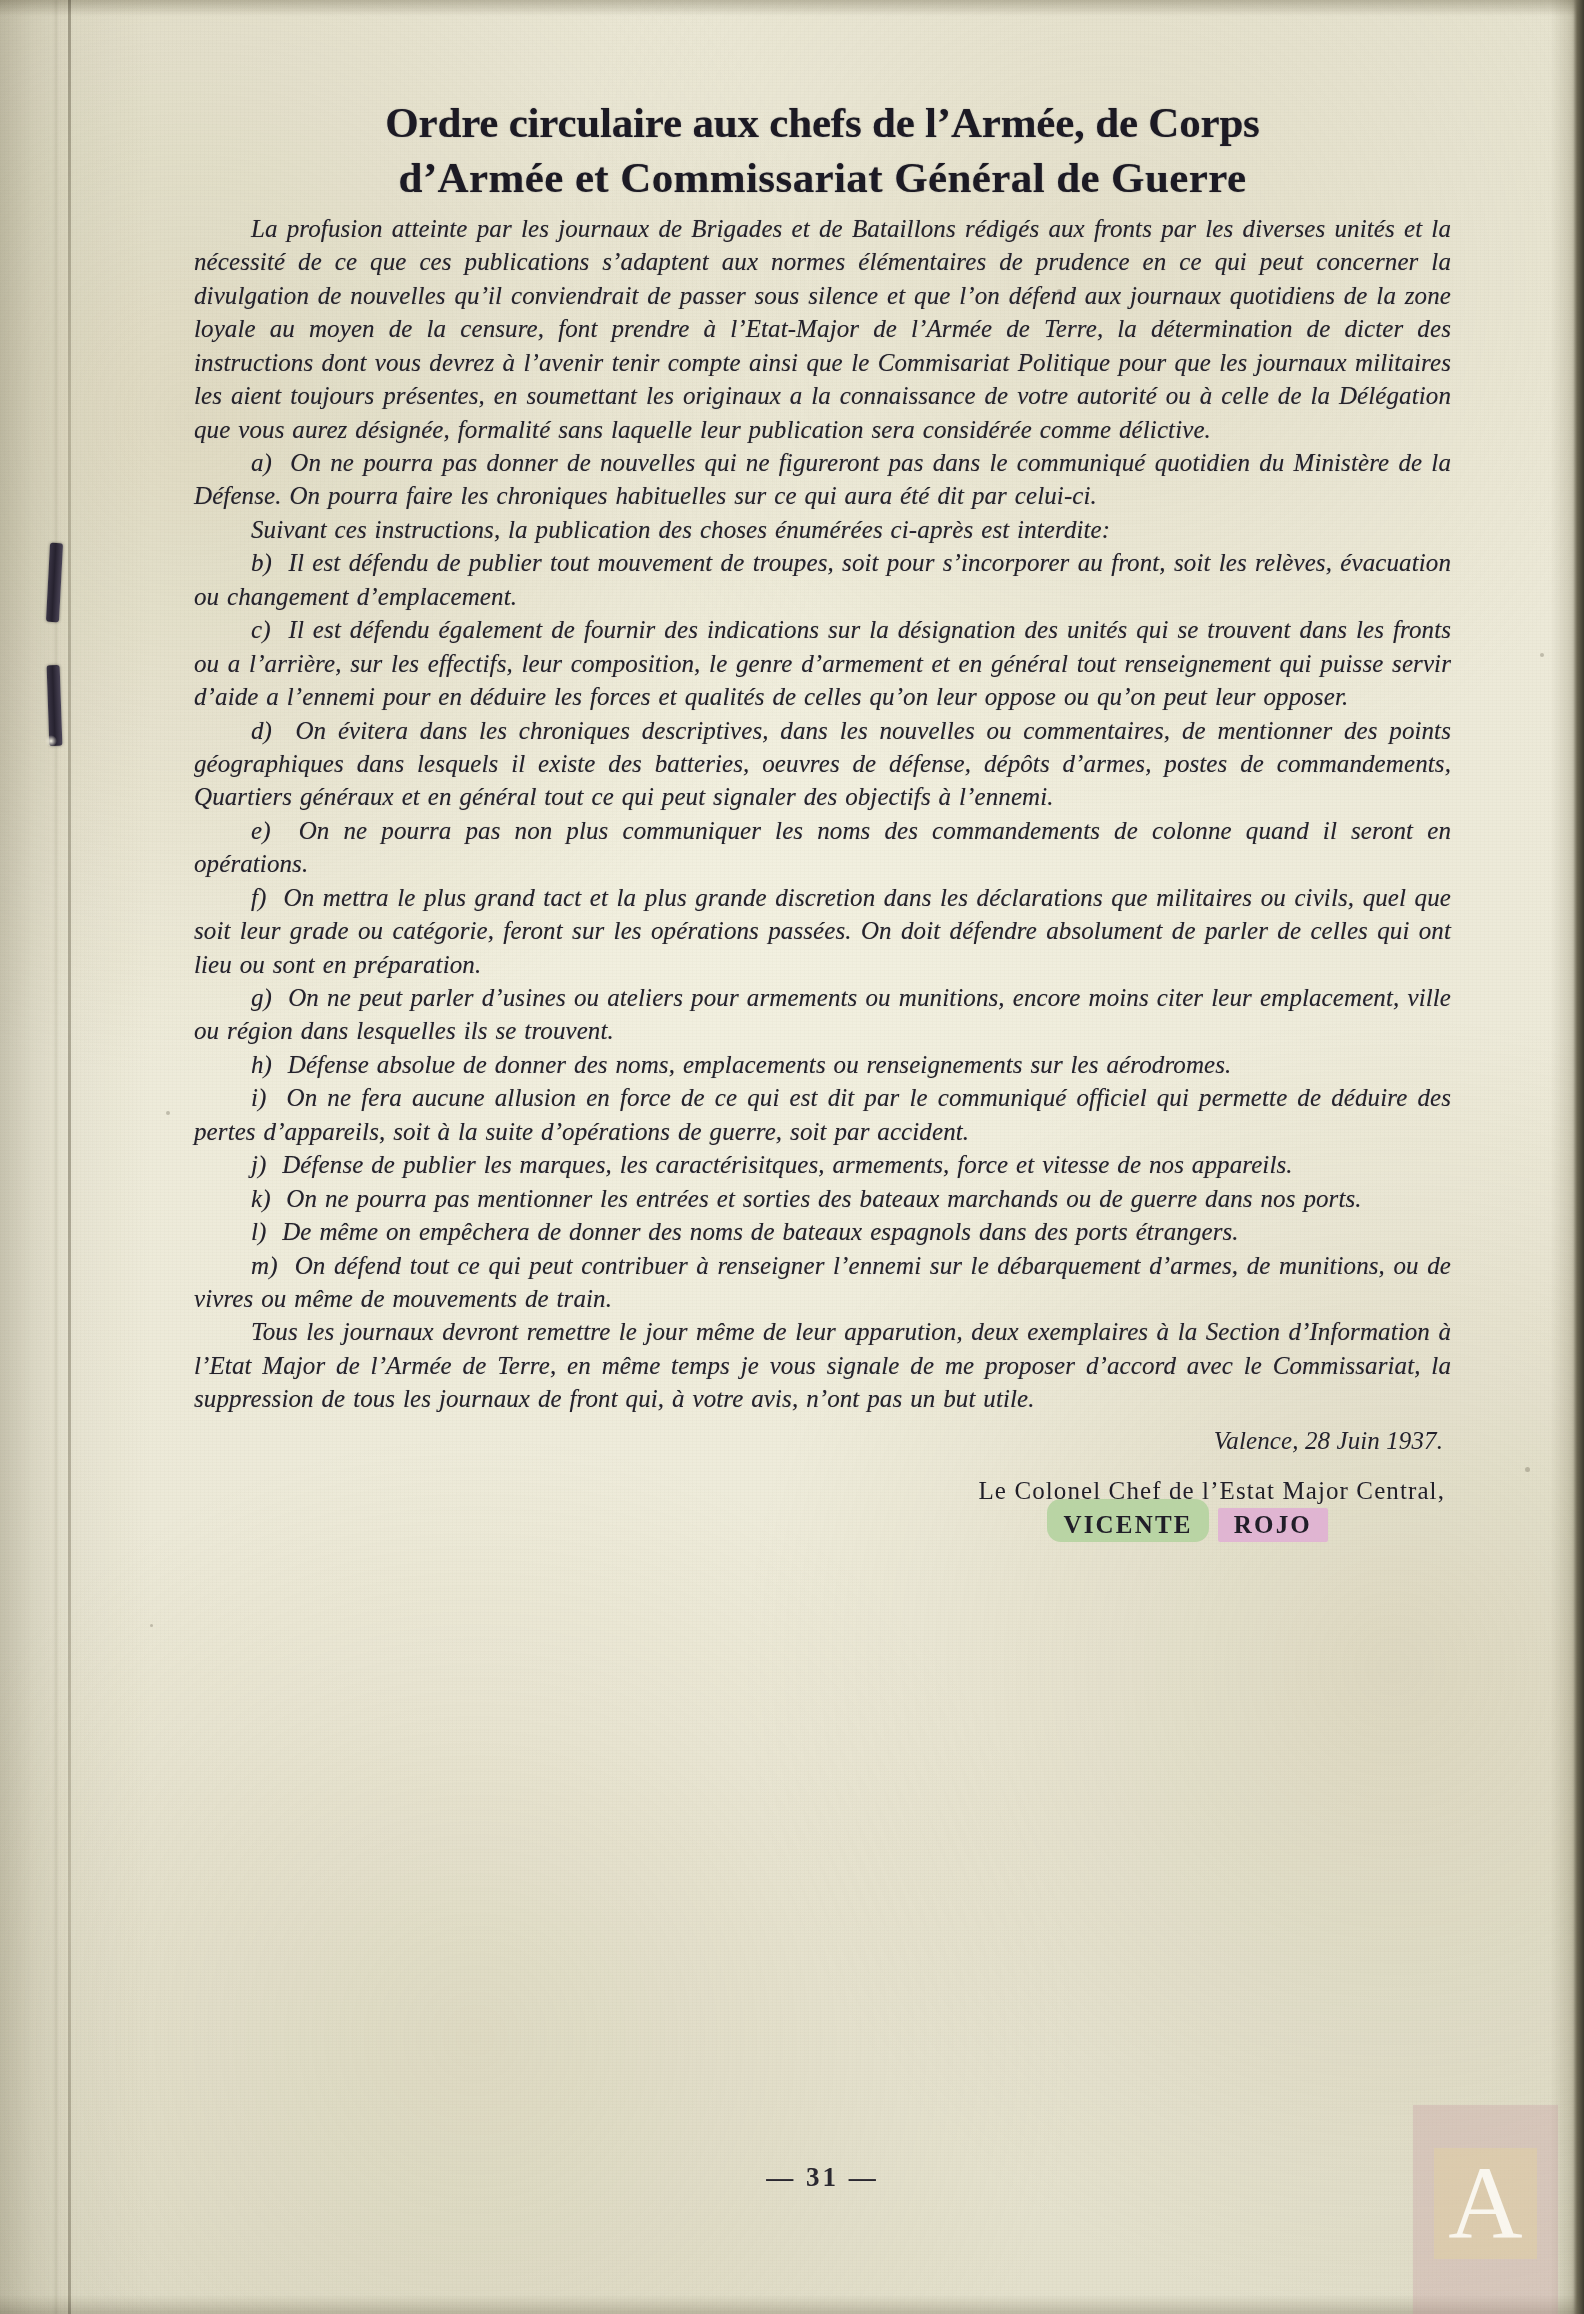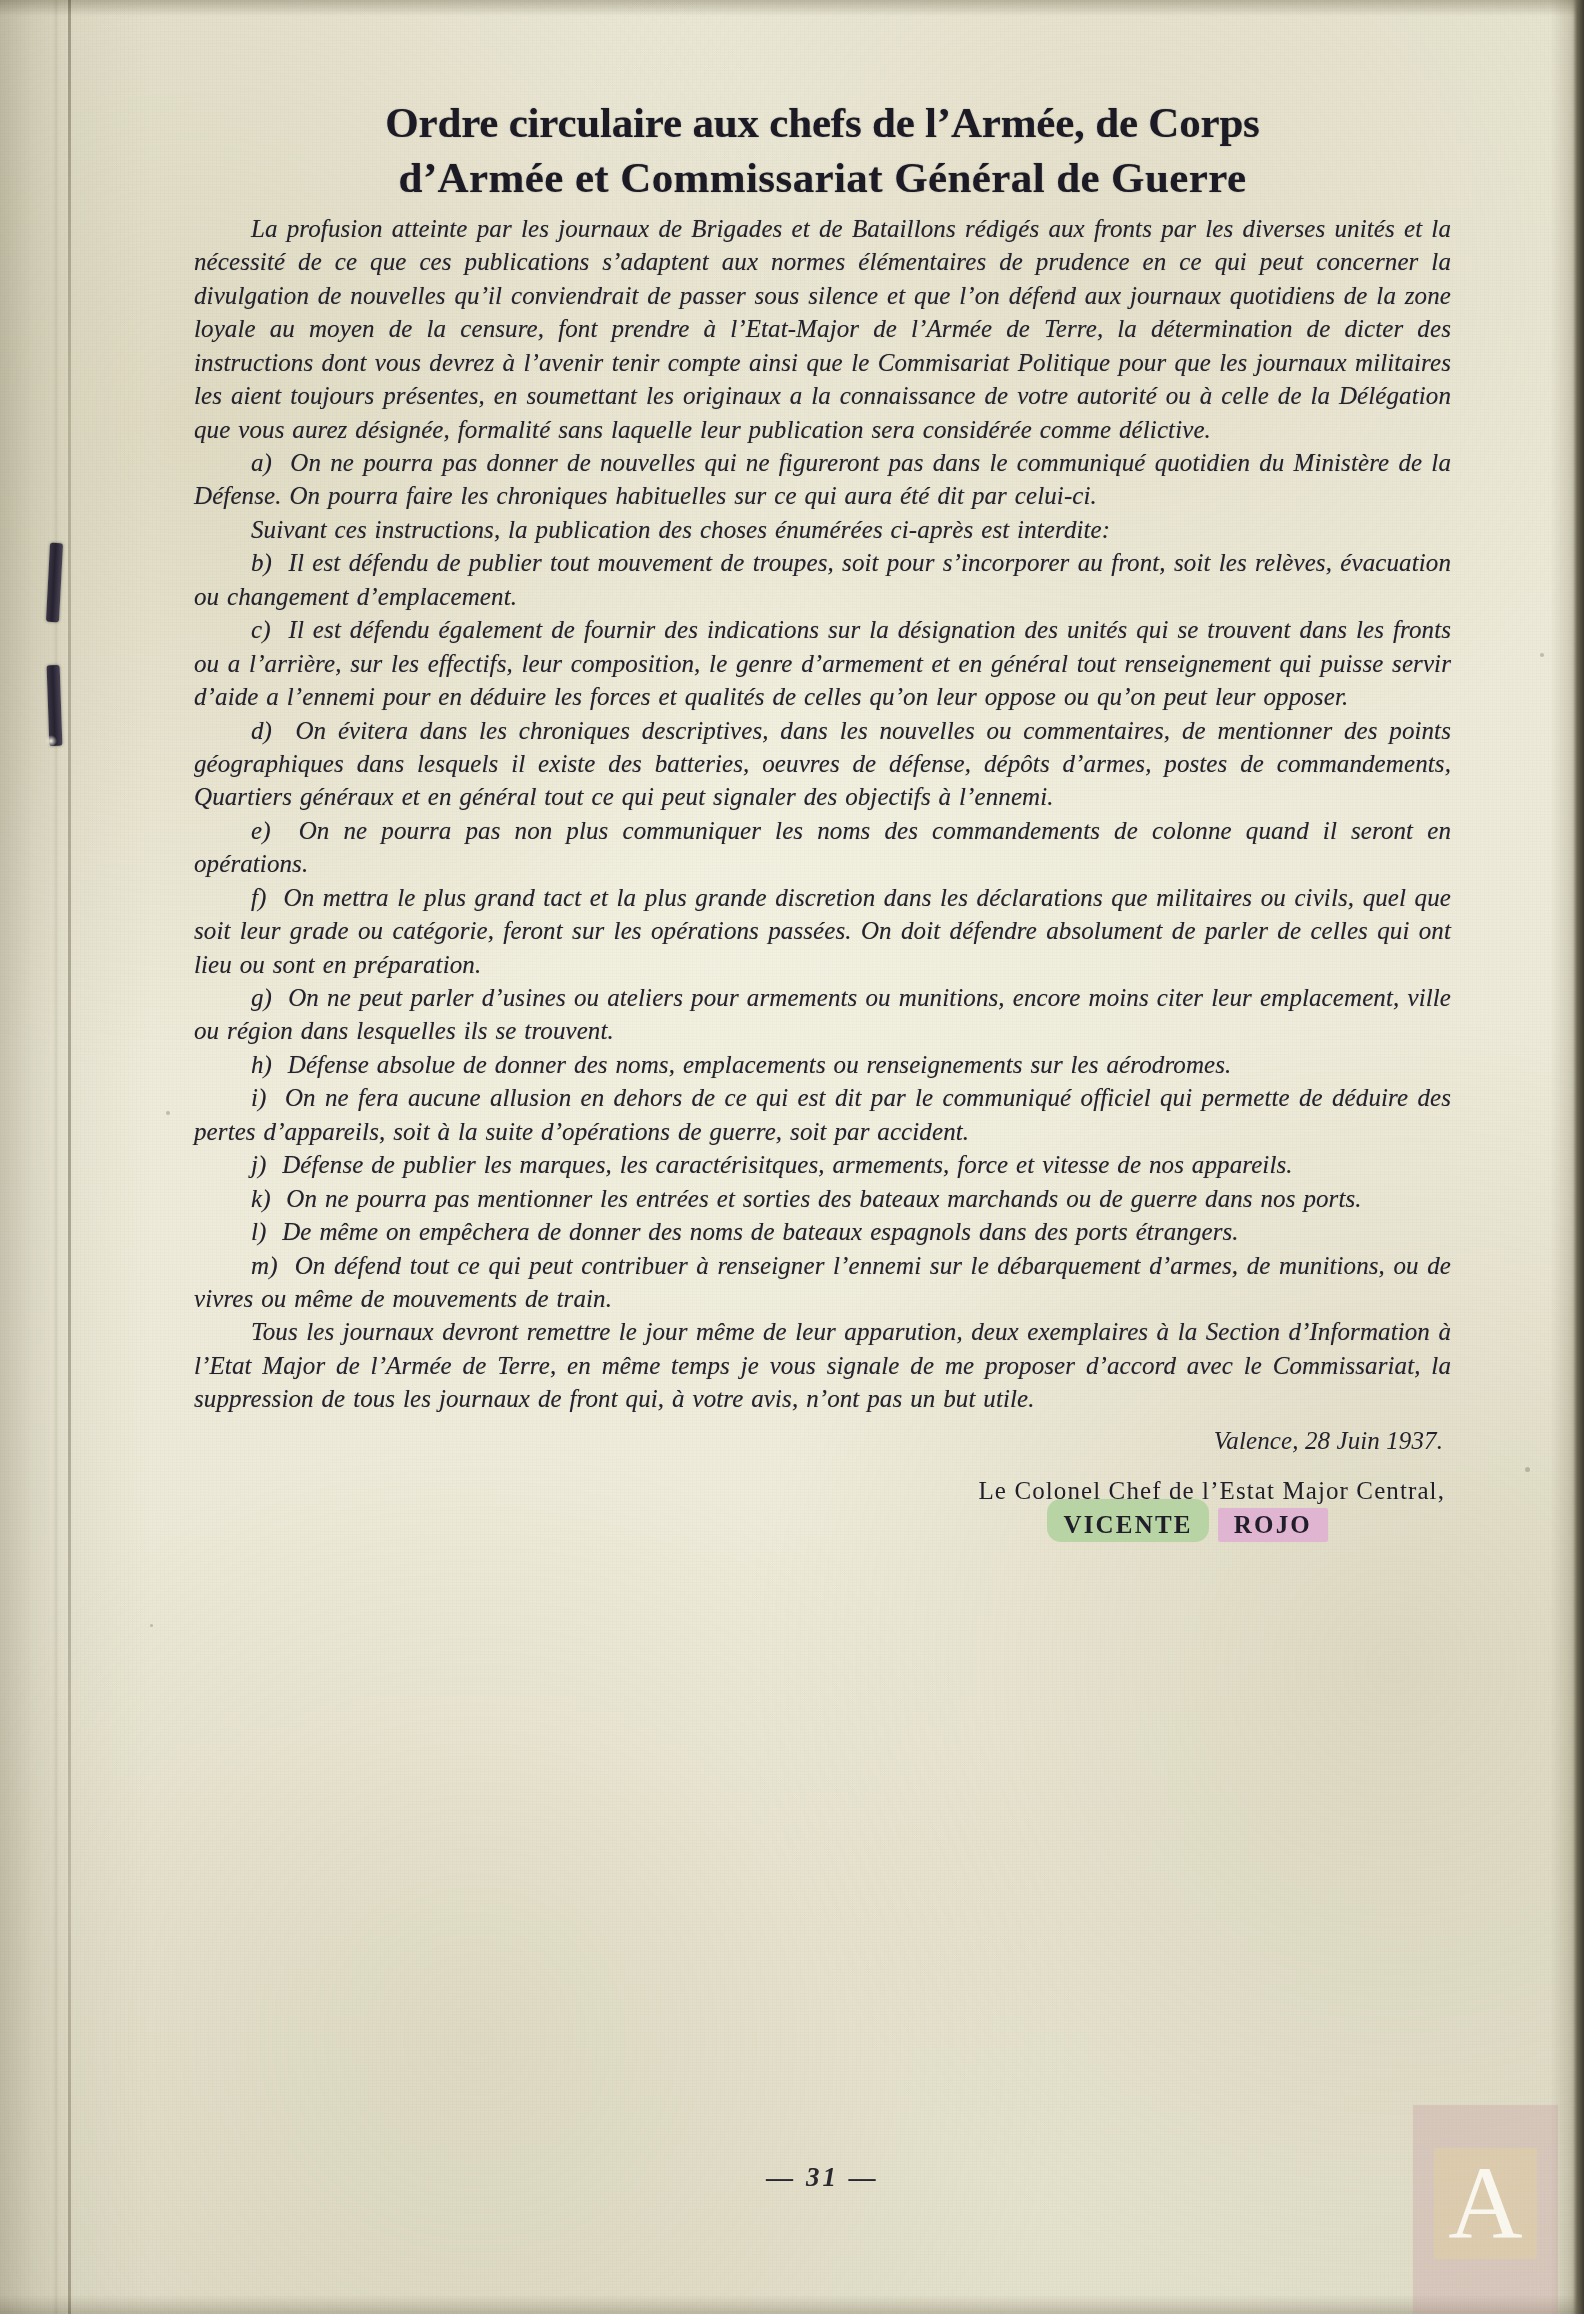--- a/index.html
+++ b/index.html
@@ -215,21 +215,20 @@
   .folio {
     position: absolute;
     left: 194px;
     width: 1257px;
     top: 2162px;
     text-align: center;
     font-size: 27px;
     font-weight: 700;
     letter-spacing: 3px;
     color: #2a2830;
-    font-style: italic;
   }
 
   
   .watermark {
     position: absolute;
     right: 26px;
     bottom: 0;
     width: 145px;
     height: 210px;
     background: rgba(196,150,160,0.30);
@@ -296,21 +295,21 @@
     <p class="body"><span class="lbl">a)</span>&nbsp;&nbsp;<span>On ne pourra pas donner de nouvelles qui ne figureront pas dans le communiqué quotidien du Ministère de la Défense. On pourra faire les chroniques habituelles sur ce qui aura été dit par celui-ci.</span></p>
 
     <p class="body">Suivant ces instructions, la publication des choses énumérées ci-après est interdite:</p>
     <p class="body"><span class="lbl">b)</span>&nbsp;&nbsp;<span>Il est défendu de publier tout mouvement de troupes, soit pour s’incorporer au front, soit les relèves, évacuation ou changement d’emplacement.</span></p>
     <p class="body"><span class="lbl">c)</span>&nbsp;&nbsp;<span>Il est défendu également de fournir des indications sur la désignation des unités qui se trouvent dans les fronts ou a l’arrière, sur les effectifs, leur composition, le genre d’armement et en général tout renseignement qui puisse servir d’aide a l’ennemi pour en déduire les forces et qualités de celles qu’on leur oppose ou qu’on peut leur opposer.</span></p>
     <p class="body"><span class="lbl">d)</span>&nbsp;&nbsp;<span>On évitera dans les chroniques descriptives, dans les nouvelles ou commentaires, de mentionner des points géographiques dans lesquels il existe des batteries, oeuvres de défense, dépôts d’armes, postes de commandements, Quartiers généraux et en général tout ce qui peut signaler des objectifs à l’ennemi.</span></p>
     <p class="body"><span class="lbl">e)</span>&nbsp;&nbsp;<span>On ne pourra pas non plus communiquer les noms des commandements de colonne quand il seront en opérations.</span></p>
     <p class="body"><span class="lbl">f)</span>&nbsp;&nbsp;<span>On mettra le plus grand tact et la plus grande discretion dans les déclarations que militaires ou civils, quel que soit leur grade ou catégorie, feront sur les opérations passées. On doit défendre absolument de parler de celles qui ont lieu ou sont en préparation.</span></p>
     <p class="body"><span class="lbl">g)</span>&nbsp;&nbsp;<span>On ne peut parler d’usines ou ateliers pour armements ou munitions, encore moins citer leur emplacement, ville ou région dans lesquelles ils se trouvent.</span></p>
     <p class="body"><span class="lbl">h)</span>&nbsp;&nbsp;<span>Défense absolue de donner des noms, emplacements ou renseignements sur les aérodromes.</span></p>
-    <p class="body"><span class="lbl">i)</span>&nbsp;&nbsp;<span>On ne fera aucune allusion en dehors de ce qui est dit par le communiqué officiel qui permette de déduire des pertes d’appareils, soit à la suite d’opérations de guerre, soit par accident.</span></p>
+    <p class="body"><span class="lbl">i)</span>&nbsp;&nbsp;<span>On ne fera aucune allusion en force de ce qui est dit par le communiqué officiel qui permette de déduire des pertes d’appareils, soit à la suite d’opérations de guerre, soit par accident.</span></p>
     <p class="body"><span class="lbl">j)</span>&nbsp;&nbsp;<span>Défense de publier les marques, les caractérisitques, armements, force et vitesse de nos appareils.</span></p>
     <p class="body"><span class="lbl">k)</span>&nbsp;&nbsp;<span>On ne pourra pas mentionner les entrées et sorties des bateaux marchands ou de guerre dans nos ports.</span></p>
     <p class="body"><span class="lbl">l)</span>&nbsp;&nbsp;<span>De même on empêchera de donner des noms de bateaux espagnols dans des ports étrangers.</span></p>
     <p class="body"><span class="lbl">m)</span>&nbsp;&nbsp;<span>On défend tout ce qui peut contribuer à renseigner l’ennemi sur le débarquement d’armes, de munitions, ou de vivres ou même de mouvements de train.</span></p>
 
     <p class="body">Tous les journaux devront remettre le jour même de leur apparution, deux exemplaires à la Section d’Information à l’Etat Major de l’Armée de Terre, en même temps je vous signale de me proposer d’accord avec le Commissariat, la suppression de tous les journaux de front qui, à votre avis, n’ont pas un but utile.</p>
 
     <p class="dateline">Valence, 28 Juin 1937.</p>
 
     <div class="signature">

